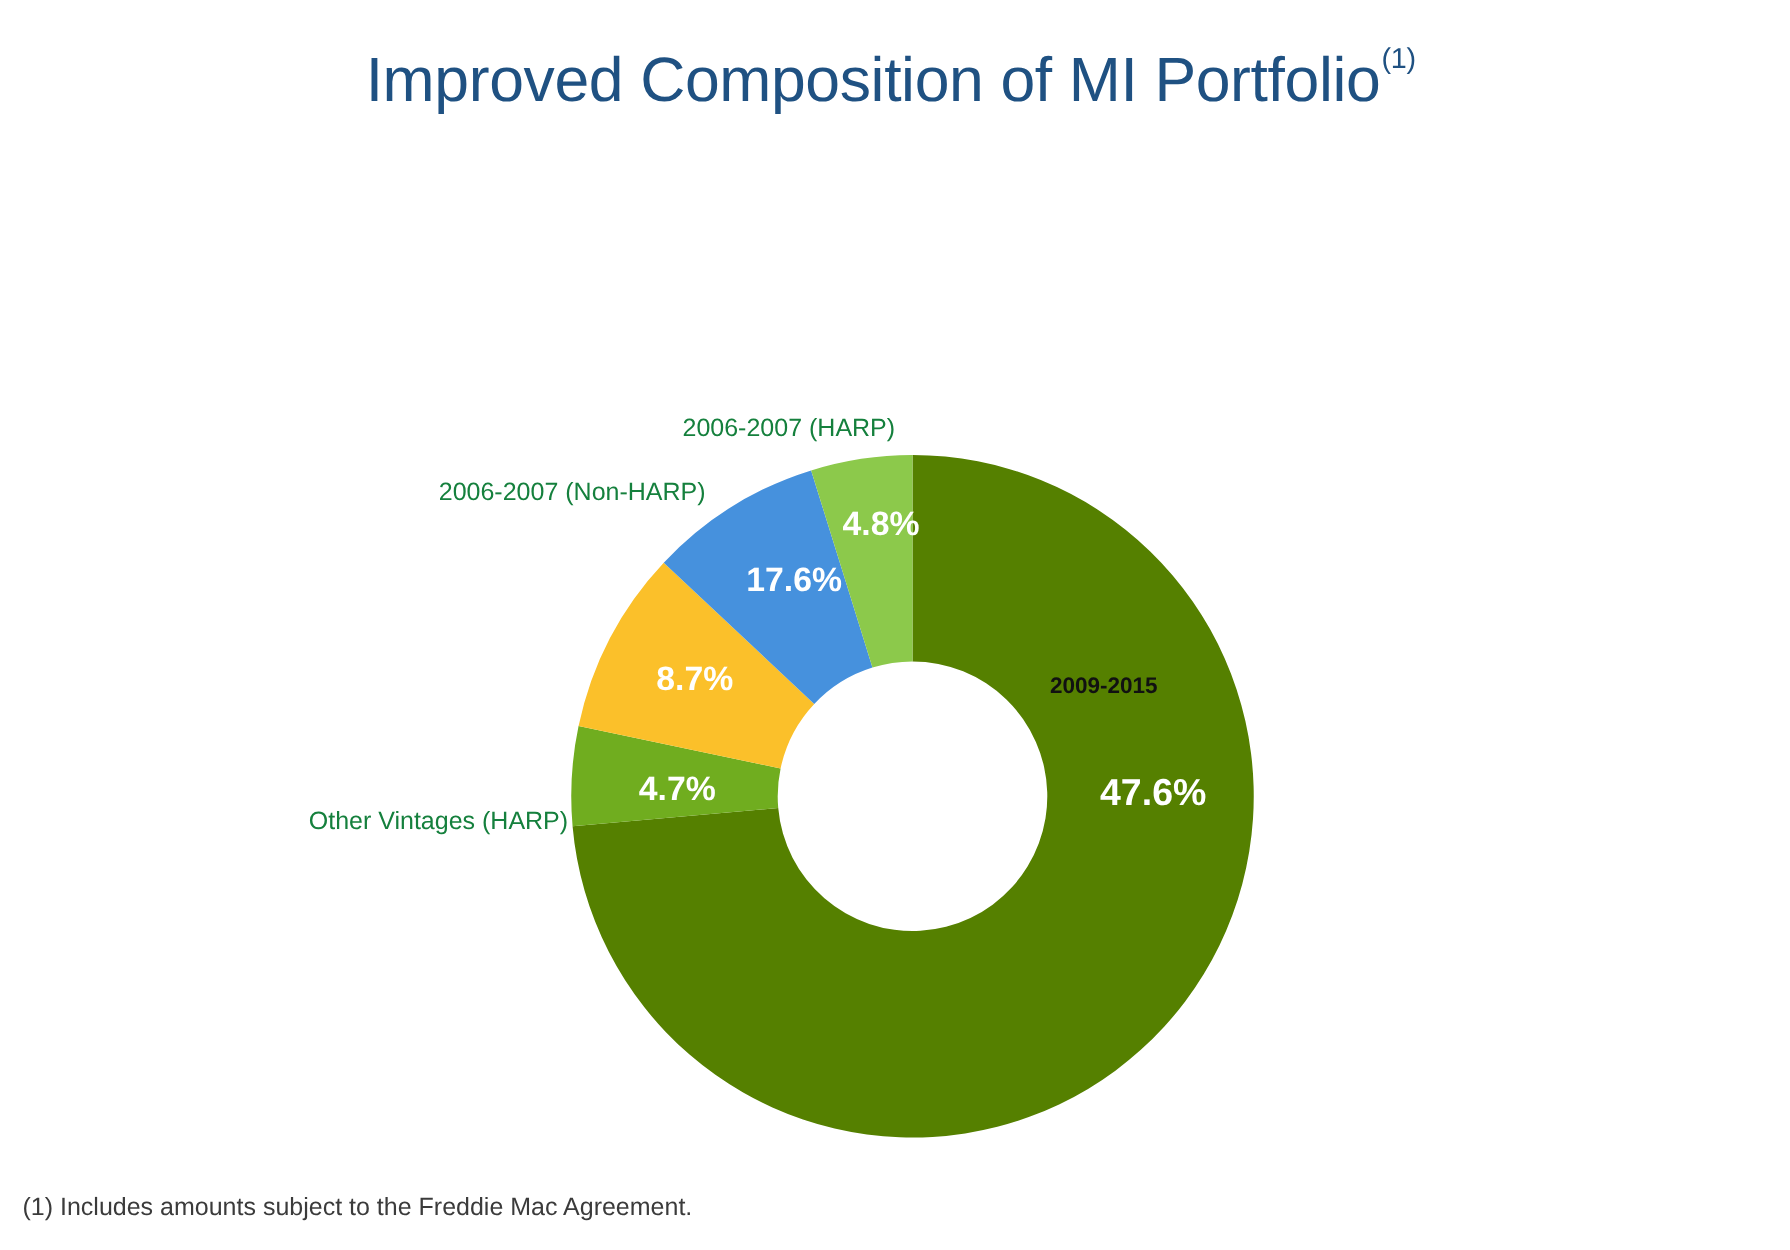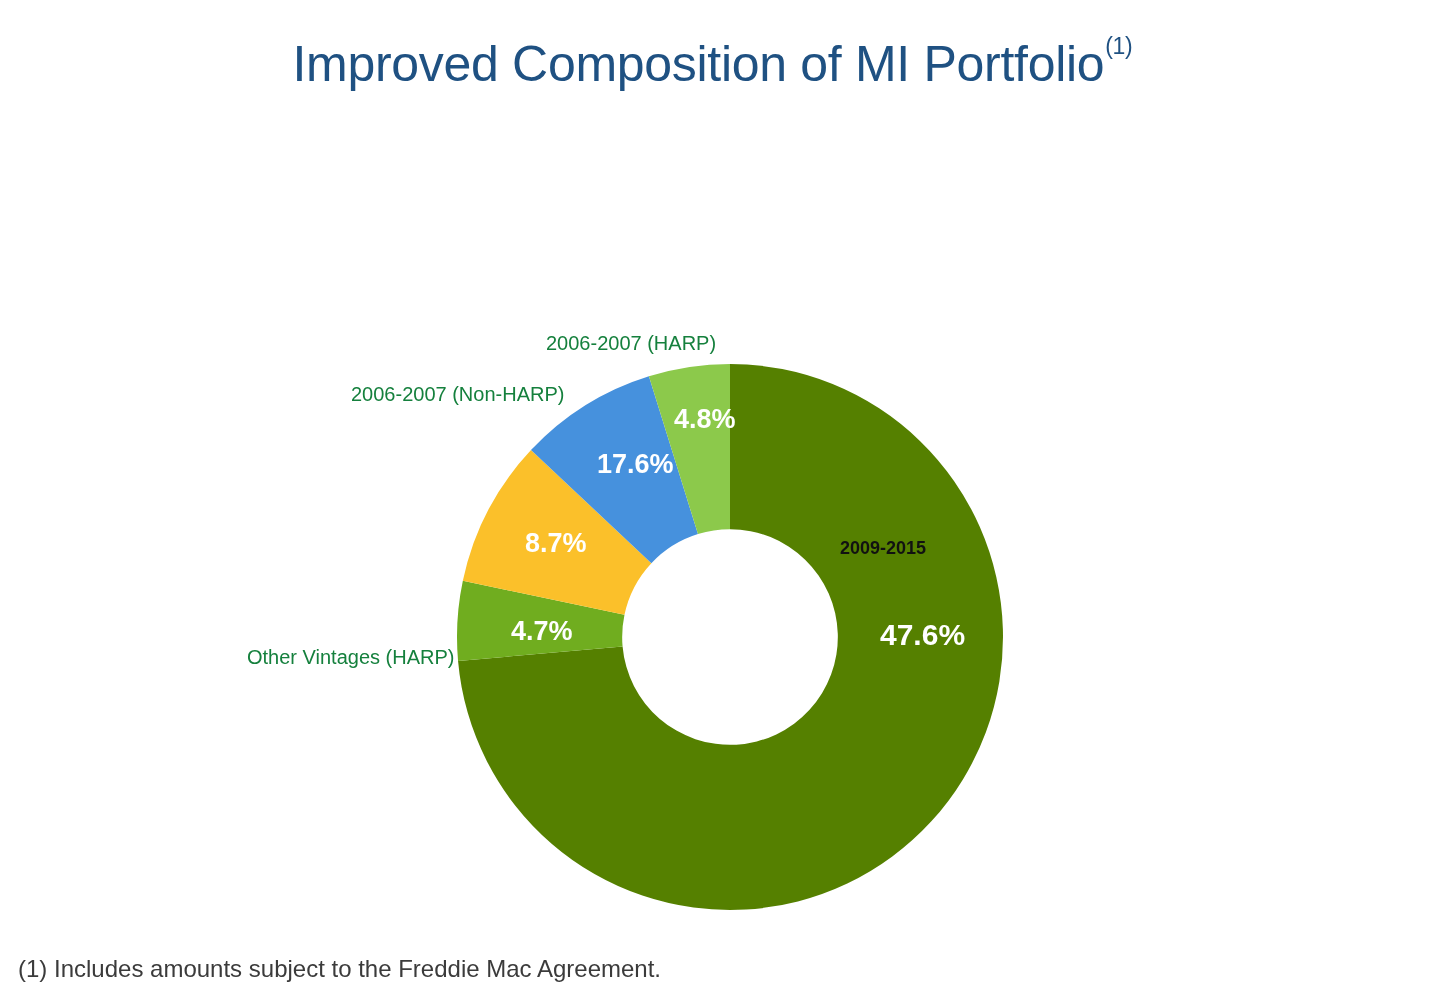--- a/index.html
+++ b/index.html
@@ -102,21 +102,21 @@
   #lbl-0607-harp      { left: 546px; top: 332px; }
   #lbl-0607-nonharp   { left: 351px; top: 383px; }
   #lbl-other-nonharp  { left: 205px; top: 511px; }
   #lbl-other-harp     { left: 247px; top: 646px; }
 
   
   #footnote {
     position: absolute;
     left: 18px;
     top: 955px;
-    font-size: 24px;
+    font-size: 20px;
     color: #3b3b3b;
     white-space: nowrap;
   }
 </style>
 </head>
 <body>
 
 <div id="slide">
 
   <div id="title-block">

